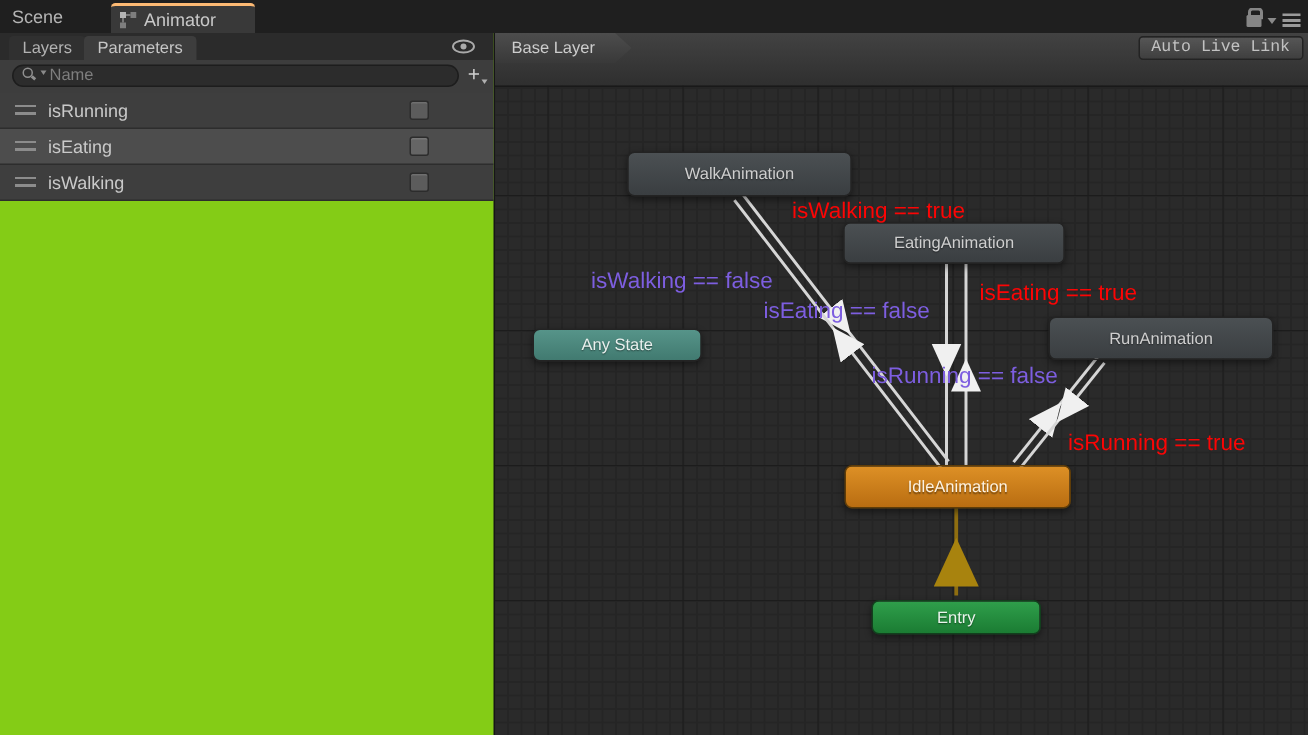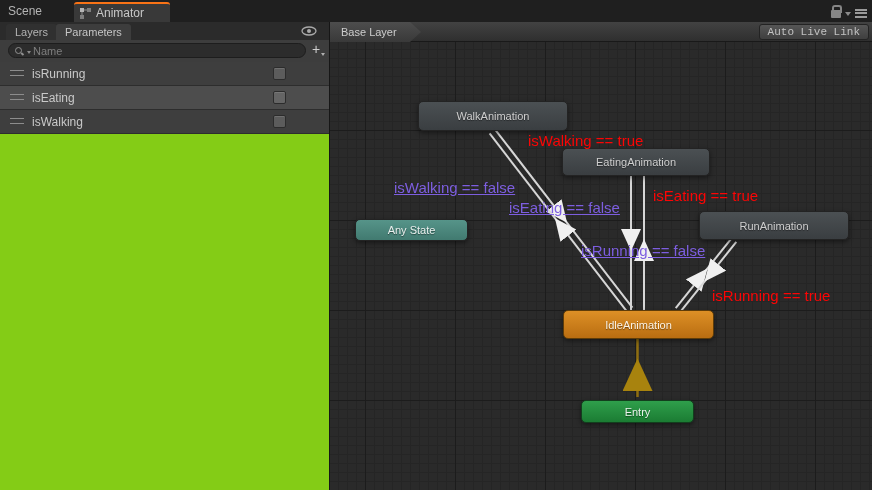--- a/index.html
+++ b/index.html
@@ -8,21 +8,21 @@
     position:relative; width:872px; height:490px; overflow:hidden;
     background:#282828; font-family:"Liberation Sans", sans-serif;
     -webkit-font-smoothing:antialiased; user-select:none;
   }
 
   
   .topbar { position:absolute; left:0; top:0; width:872px; height:22px; background:#1f1f1f; }
   .scene-tab { position:absolute; left:8px; top:4px; font-size:12px; color:#b4b4b4; }
   .animator-tab {
     position:absolute; left:74px; top:2px; width:96px; height:20px;
-    background:#393939; border-top:2px solid #f97316; border-radius:3px 3px 0 0;
+    background:#393939; border-top:2px solid #fdba74; border-radius:3px 3px 0 0;
     display:flex; align-items:center; padding-left:6px; gap:5px;
   }
   .animator-tab .label { font-size:12px; color:#c8c8c8; }
   .win-icons { position:absolute; right:5px; top:4px; display:flex; align-items:center; gap:4px; }
   .lock-icon { position:relative; width:10px; height:8px; background:#868686; border-radius:1px; margin-top:5px; }
   .lock-icon::before { content:""; position:absolute; left:1px; top:-5px; width:6px; height:6px;
     border:2px solid #868686; border-bottom:none; border-radius:3px 3px 0 0; }
   .dd-tri { width:0; height:0; border-left:3px solid transparent; border-right:3px solid transparent;
     border-top:4px solid #8a8a8a; margin-top:6px; }
   .menu-icon { width:12px; height:9px; margin-top:5px;
@@ -31,21 +31,21 @@
   
   .left-panel { position:absolute; left:0; top:22px; width:330px; height:468px; background:#84cc16; border-right:1px solid #161616; }
   .lp-toolbar { position:relative; height:18px; background:#2b2b2b; }
   .lp-tab { position:absolute; top:2px; height:16px; padding:0 9px; font-size:11px; color:#b2b2b2;
     line-height:16px; border-radius:3px 3px 0 0; }
   .lp-tab.layers { left:6px; background:#303030; }
   .lp-tab.params { left:56px; background:#3d3d3d; color:#c6c6c6; }
   .eye-icon { position:absolute; right:12px; top:4px; }
   .lp-search { position:relative; height:22px; background:#3d3d3d; }
   .search-field { position:absolute; left:8px; top:3px; width:298px; height:15px;
-    background:#2c2c2c; border:1px solid #1d1d1d; border-radius:8px; display:flex; align-items:center; padding-left:6px; gap:2px; }
+    background:#2c2c2c; border:1px solid #1d1d1d; border-radius:8px; display:flex; align-items:flex-start; padding-left:6px; gap:2px; }
   .mag-icon { position:relative; width:10px; height:10px; flex:0 0 auto; }
   .mag-icon::before { content:""; position:absolute; left:0; top:1px; width:5px; height:5px; border:1.5px solid #909090; border-radius:50%; }
   .mag-icon::after { content:""; position:absolute; left:6px; top:7px; width:3px; height:1.5px; background:#909090; transform:rotate(40deg); }
   .mag-dd { width:0; height:0; border-left:2.5px solid transparent; border-right:2.5px solid transparent; border-top:3px solid #8a8a8a; margin-top:3px; }
   .search-field input { flex:1; background:transparent; border:none; outline:none; font-size:11px; color:#cfcfcf;
     font-family:"Liberation Sans",sans-serif; }
   .search-field input::placeholder { color:#7e7e7e; }
   .add-param { position:absolute; right:4px; top:2px; width:18px; height:16px; color:#cfcfcf; font-size:14px;
     line-height:15px; text-align:center; cursor:pointer; }
   .add-param::after { content:""; position:absolute; right:0px; bottom:2px; width:0; height:0;
@@ -66,21 +66,21 @@
     background-color:#2a2a2a;
     background-image:
       linear-gradient(#1c1c1c 1px, transparent 1px),
       linear-gradient(90deg, #1c1c1c 1px, transparent 1px),
       linear-gradient(#252525 1px, transparent 1px),
       linear-gradient(90deg, #252525 1px, transparent 1px);
     background-size:90px 90px, 90px 90px, 9px 9px, 9px 9px;
     background-position:35px 18px, 35px 18px, 8px 0, 8px 0;
   }
   .edges { position:absolute; left:0; top:0; z-index:1; }
-  .graph-header { position:absolute; left:0; top:0; right:0; height:20px; z-index:5;
+  .graph-header { position:absolute; left:0; top:0; right:0; height:36px; z-index:5;
     background:linear-gradient(#424242,#2f2f2f); border-bottom:1px solid #191919; }
   .breadcrumb { position:absolute; left:0; top:0; height:20px; width:92px;
     background:linear-gradient(#4d4d4d,#393939);
     clip-path:polygon(0 0, 80px 0, 91px 50%, 80px 100%, 0 100%);
     font-size:11px; color:#cdcdcd; line-height:20px; padding-left:11px; }
   .auto-live-link { position:absolute; right:3px; top:2px; height:16px; padding:0 8px;
     background:linear-gradient(#565656,#3f3f3f); border:1px solid #232323; border-radius:3px;
     font-size:11px; color:#c2c2c2; line-height:14px;font-family:Liberation Mono, monospace; }
 
   .node { position:absolute; z-index:2; border-radius:5px; border:1px solid #232323;
@@ -92,21 +92,21 @@
   .node.entry { background:linear-gradient(#2f9f4b,#1b7c33); color:#eaf5ec; border-color:#123f1d; }
   .node-walk   { left:88px;  top:79px;  width:150px; height:30px; }
   .node-eating { left:232px; top:126px; width:148px; height:28px; }
   .node-run    { left:369px; top:189px; width:150px; height:29px; }
   .node-any    { left:25px;  top:197px; width:113px; height:22px; }
   .node-idle   { left:233px; top:288px; width:151px; height:29px; }
   .node-entry  { left:251px; top:378px; width:113px; height:23px; }
 
   .cond { position:absolute; z-index:3; font-size:15px; white-space:nowrap; }
   .cond.red { color:#fb0505; }
-  .cond.purple { color:#7d5ee0;text-decoration:underline; }
+  .cond.purple { color:#7d5ee0; }
   .cond-1 { left:198px; top:110px; }
   .cond-2 { left:64px;  top:157px; }
   .cond-3 { left:179px; top:177px; }
   .cond-4 { left:323px; top:165px; }
   .cond-5 { left:251px; top:220px; }
   .cond-6 { left:382px; top:265px; }
 </style>
 </head>
 <body>
 

